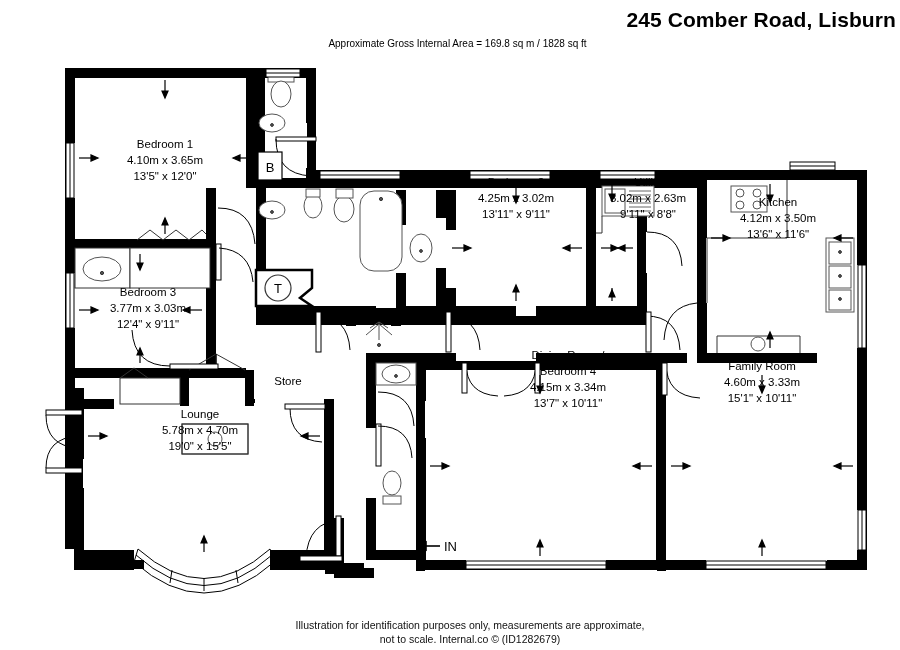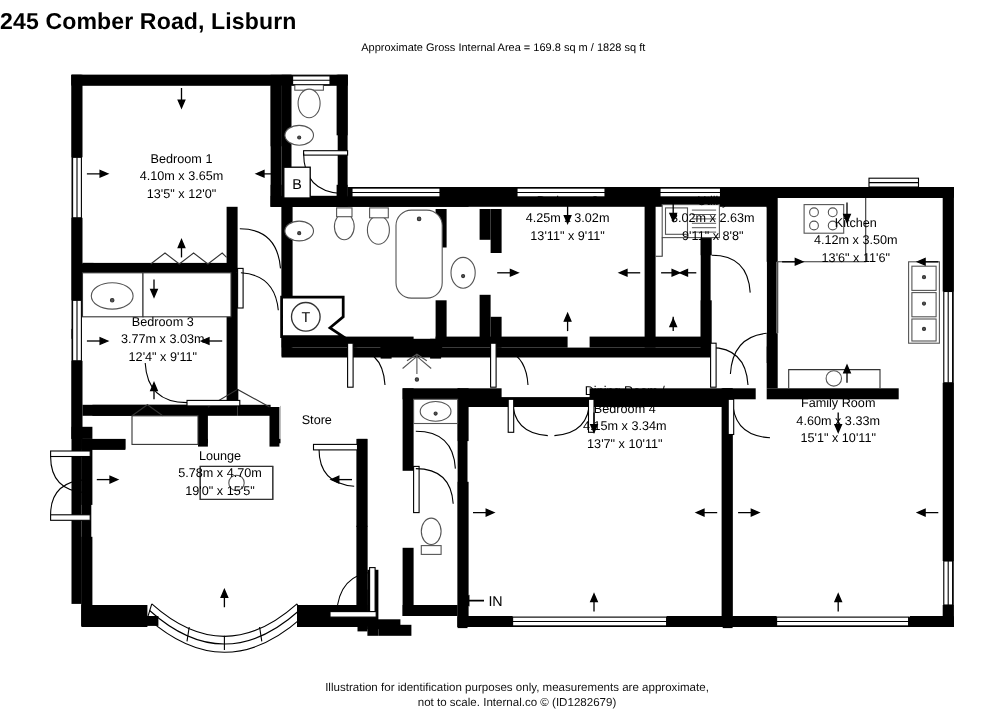--- a/index.html
+++ b/index.html
@@ -1,20 +1,20 @@
 <!DOCTYPE html>
 <html><head>
 <meta charset="utf-8">
 <style>
   html,body{margin:0;padding:0;background:#ffffff;}
   body{width:900px;height:650px;overflow:hidden;
        font-family:"Liberation Sans",sans-serif;color:#000;}
   #page{position:relative;width:900px;height:650px;background:#fff;}
 
-  .title{position:absolute;top:8px;left:0;width:896px;text-align:left;
+  .title{position:absolute;top:8px;left:0;width:896px;text-align:right;
          font-size:21px;font-weight:bold;letter-spacing:0.1px;}
   .subtitle{position:absolute;top:38px;left:0;width:891px;text-align:center;
             font-size:10px;font-weight:normal;margin-left:12px;}
   .footer{position:absolute;top:618px;left:0;width:900px;text-align:center;
           font-size:10.5px;line-height:14px;color:#111;margin-left:20px;}
 
   #planwrap{position:absolute;top:58px;left:0;width:900px;height:560px;}
   svg{display:block;}
 
   text{font-family:"Liberation Sans",sans-serif;fill:#000;}

